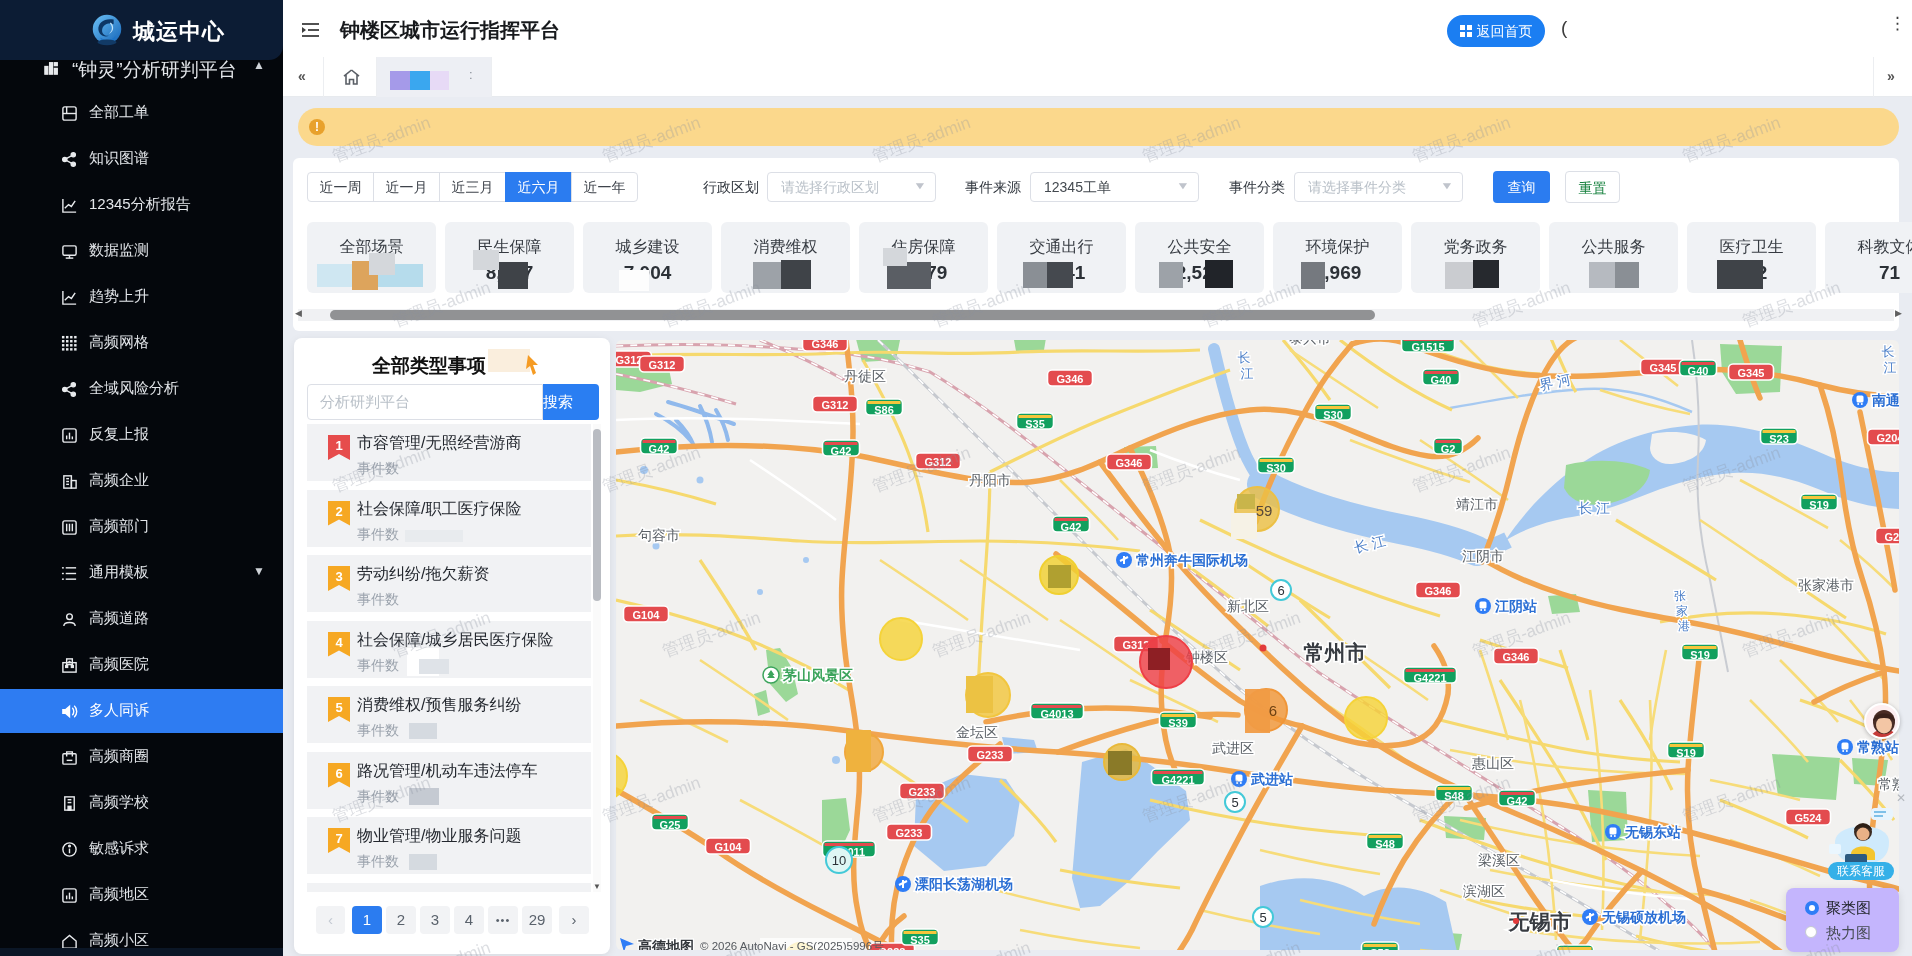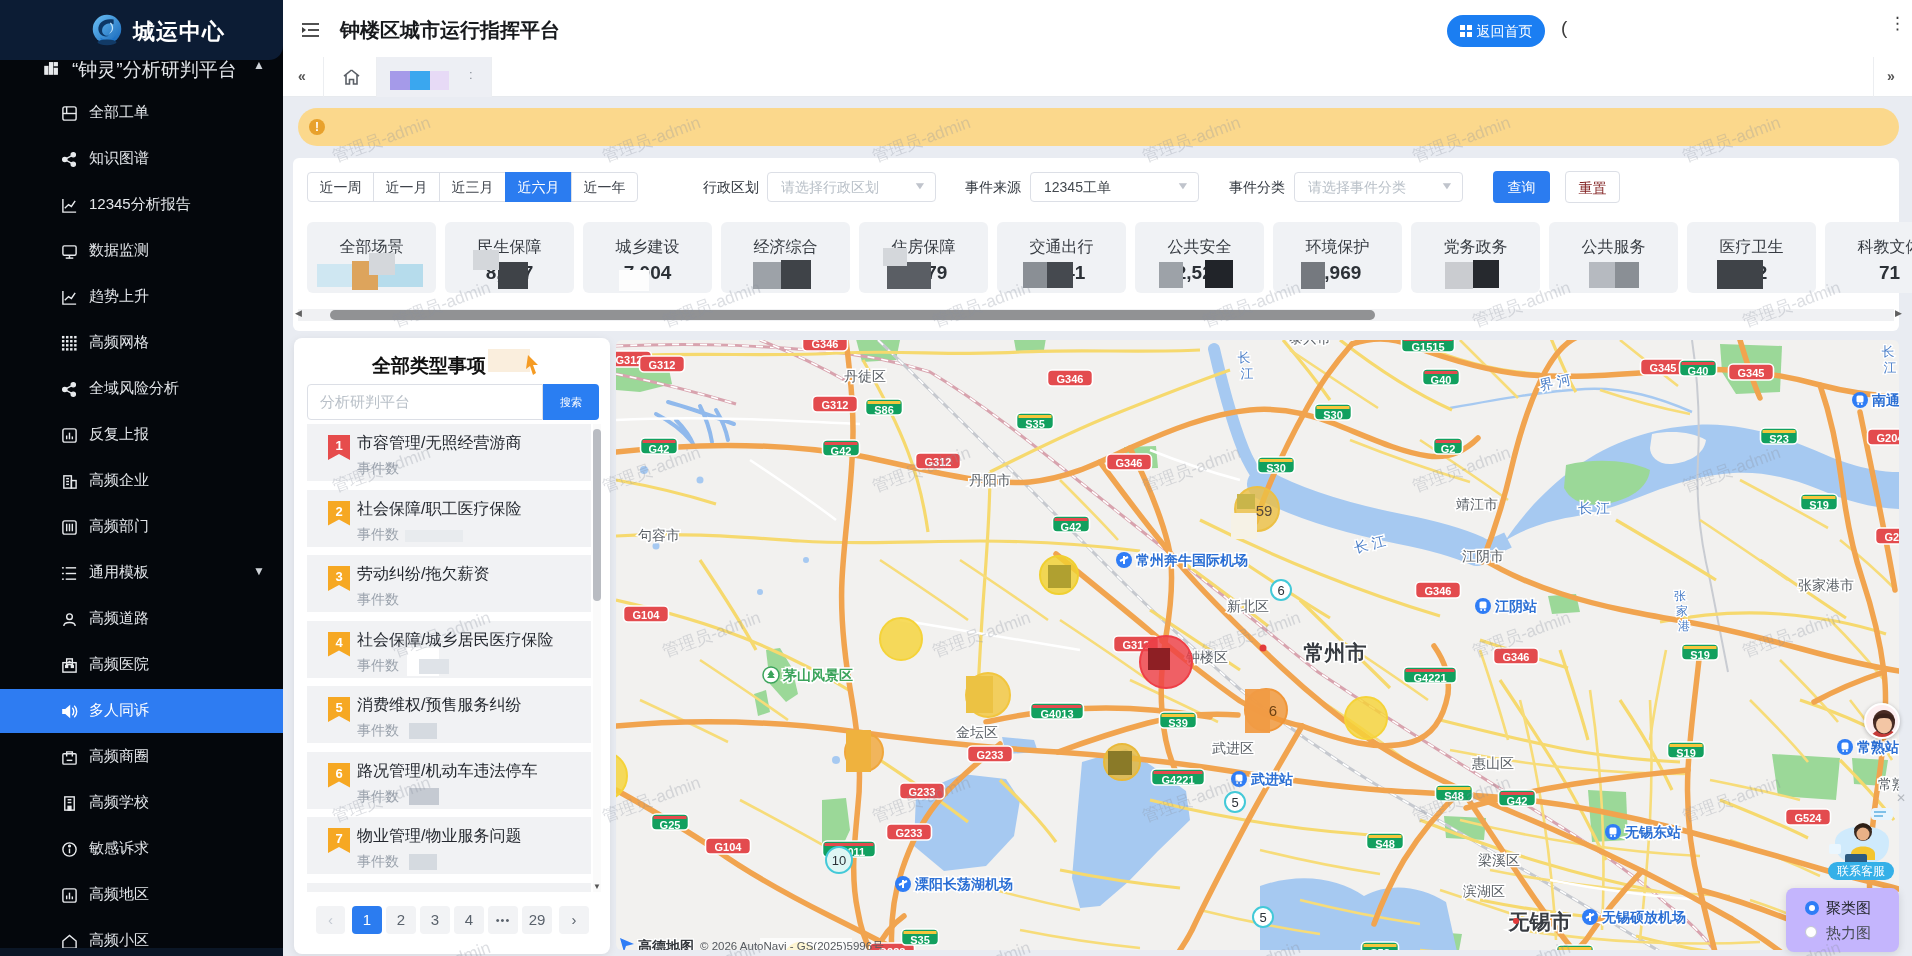--- a/index.html
+++ b/index.html
@@ -45,21 +45,21 @@
 .scard{position:absolute;top:64px;width:129px;height:71px;background:#f0f2f5;border-radius:6px}
 .scard .t{position:absolute;top:15px;width:100%;text-align:center;font-size:16px;color:#363b42}
 .scard .n{position:absolute;top:40px;width:100%;text-align:center;font-size:19px;font-weight:bold;color:#2c3137}
 #hsb{position:absolute;left:5px;top:151px;width:1596px;height:12px;background:#f0f1f3}
 #hsb .th{position:absolute;left:32px;top:1px;width:1045px;height:10px;background:#919294;border-radius:5px}
 
 #lpanel{position:absolute;left:294px;top:338px;width:316px;height:616px;background:#fff;border-radius:8px;box-shadow:0 2px 8px rgba(0,0,0,.08);z-index:6}
 #lpanel .pt{position:absolute;left:78px;top:15px;font-size:19px;font-weight:bold;color:#111}
 #lpanel .pcen{position:absolute;left:194px;top:11px;width:42px;height:23px;background:#faeedd}
 #si{position:absolute;left:13px;top:46px;width:236px;height:36px;border:1px solid #dcdfe6;border-radius:4px 0 0 4px;font-size:15px;color:#b9c0c8;line-height:34px;padding-left:12px}
-#sbtn{position:absolute;left:249px;top:46px;width:56px;height:36px;background:#2a7ef2;border-radius:0 4px 4px 0;color:#fff;font-size:11px;text-align:center;line-height:36px}
+#sbtn{position:absolute;left:249px;top:46px;width:56px;height:36px;background:#2a7ef2;border-radius:0 4px 4px 0;color:#fff;font-size:15px;text-align:left;line-height:36px}
 .li{position:absolute;left:13px;width:284px;height:57px;background:#f1f2f4}
 .li .bdg{position:absolute;left:21px;top:11px;width:22px;height:25px;background:#f6a823;color:#fff;font-size:13px;font-weight:bold;text-align:center;line-height:22px;clip-path:polygon(0 0,100% 0,100% 100%,50% 76%,0 100%)}
 .li .bdg.r{background:#e64c4c}
 .li .t1{position:absolute;left:50px;top:9px;font-size:16px;color:#23272e}
 .li .t2{position:absolute;left:50px;top:36px;font-size:14px;color:#9aa2ac}
 #lsb{position:absolute;left:299px;top:86px;width:8px;height:468px;background:#fafafa}
 #lsb .th{position:absolute;left:0px;top:5px;width:8px;height:172px;background:#b9bcc2;border-radius:4px}
 .pg{position:absolute;top:568px;height:28px;background:#f2f3f5;border-radius:4px;font-size:15px;color:#5a626c;text-align:center;line-height:28px}
 .pg.on{background:#2b7cf0;color:#fff}
 
@@ -331,21 +331,21 @@
   <div class="tbtn" style="left:146px">近三月</div>
   <div class="tbtn on" style="left:212px">近六月</div>
   <div class="tbtn" style="left:278px;border-radius:0 4px 4px 0">近一年</div>
   <div class="flbl" style="left:410px">行政区划</div>
   <div class="fsel" style="left:474px;width:169px">请选择行政区划<span class="car">▼</span></div>
   <div class="flbl" style="left:672px">事件来源</div>
   <div class="fsel val" style="left:737px;width:169px">12345工单<span class="car">▼</span></div>
   <div class="flbl" style="left:936px">事件分类</div>
   <div class="fsel" style="left:1001px;width:169px">请选择事件分类<span class="car">▼</span></div>
   <div class="fbtn" style="left:1200px;width:57px;background:#2b7cf0;color:#fff">查询</div>
-  <div class="fbtn" style="left:1272px;width:55px;border:1px solid #dcdfe6;color:#7f1d1d">重置</div>
+  <div class="fbtn" style="left:1272px;width:55px;border:1px solid #dcdfe6;color:#15803d">重置</div>
   <div id="cards">
       <div class="scard" style="left:14px">
         <div class="t">全部场景</div>
         <div class="n"></div>
         <div style="position:absolute;left:10px;top:42px;width:35px;height:23px;background:#cfe7f2"></div>
         <div style="position:absolute;left:45px;top:39px;width:26px;height:29px;background:#dda45c"></div>
         <div style="position:absolute;left:71px;top:42px;width:45px;height:23px;background:#b6dcec"></div>
         <div style="position:absolute;left:62px;top:31px;width:26px;height:22px;background:#d4d7db"></div>
       </div>
       <div class="scard" style="left:152px">
@@ -353,21 +353,21 @@
         <div class="n">8,237</div>
         <div style="position:absolute;left:53px;top:40px;width:30px;height:27px;background:#3f4348"></div>
         <div style="position:absolute;left:28px;top:28px;width:26px;height:20px;background:#d4d7db"></div>
       </div>
       <div class="scard" style="left:290px">
         <div class="t">城乡建设</div>
         <div class="n">7,004</div>
         <div style="position:absolute;left:36px;top:48px;width:30px;height:21px;background:#fdfdfd"></div>
       </div>
       <div class="scard" style="left:428px">
-        <div class="t">经济综合</div>
+        <div class="t">消费维权</div>
         <div class="n">5,603</div>
         <div style="position:absolute;left:32px;top:40px;width:28px;height:27px;background:#9da2a8"></div>
         <div style="position:absolute;left:60px;top:38px;width:30px;height:29px;background:#3f4348"></div>
       </div>
       <div class="scard" style="left:566px">
         <div class="t">住房保障</div>
         <div class="n">4,379</div>
         <div style="position:absolute;left:28px;top:40px;width:44px;height:27px;background:#5a5e64"></div>
         <div style="position:absolute;left:24px;top:26px;width:24px;height:18px;background:#d4d7db"></div>
       </div>

